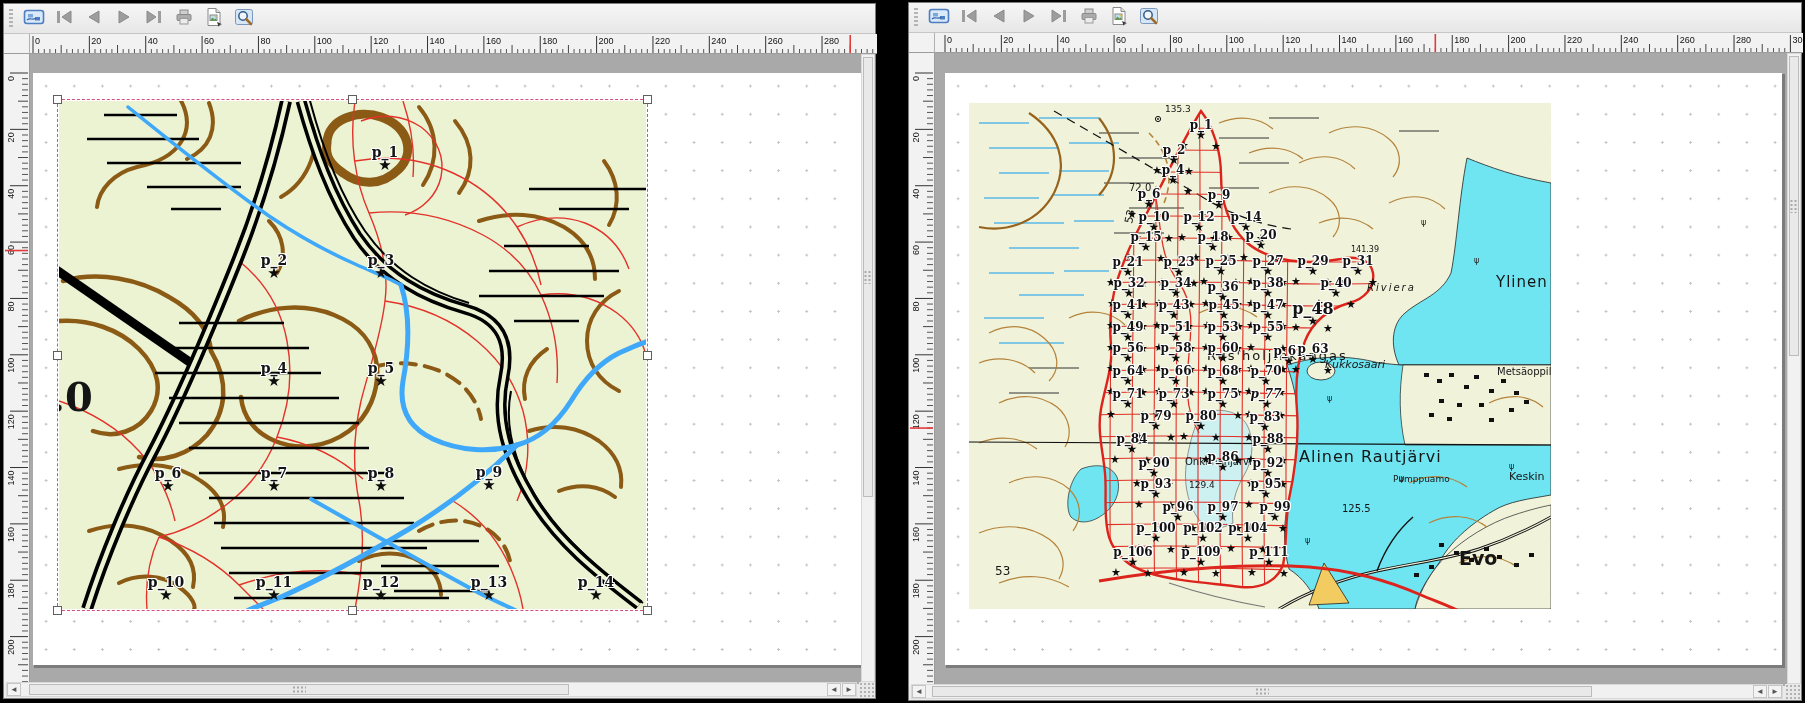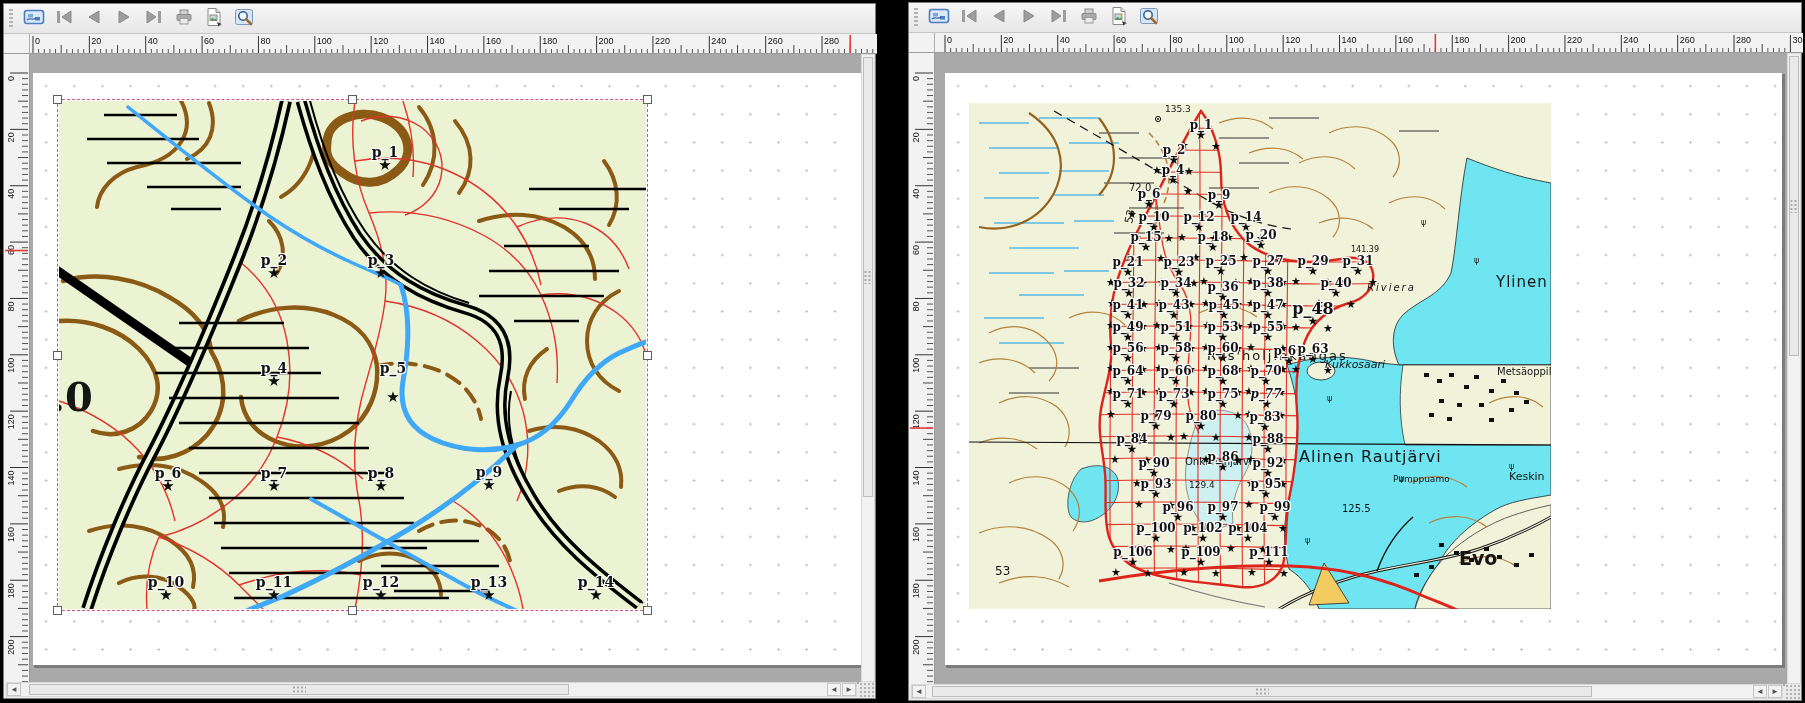--- a/index.html
+++ b/index.html
@@ -489,21 +489,21 @@
               <span class="star" style="font-size:15px">★</span>
             </div>
             <div class="pt" style="left: 322px; top: 152px;">
               <span class="plabel" style="font-size:14px">p_3</span>
               <span class="star" style="font-size:15px">★</span>
             </div>
             <div class="pt" style="left: 215px; top: 260px;">
               <span class="plabel" style="font-size:14px">p_4</span>
               <span class="star" style="font-size:15px">★</span>
             </div>
-            <div class="pt" style="left: 334px; top: 260px; gap: 16px;">
+            <div class="pt" style="left: 322px; top: 260px;">
               <span class="plabel" style="font-size:14px">p_5</span>
               <span class="star" style="font-size:15px">★</span>
             </div>
             <div class="pt" style="left: 109px; top: 365px;">
               <span class="plabel" style="font-size:14px">p_6</span>
               <span class="star" style="font-size:15px">★</span>
             </div>
             <div class="pt" style="left: 215px; top: 365px;">
               <span class="plabel" style="font-size:14px">p_7</span>
               <span class="star" style="font-size:15px">★</span>

